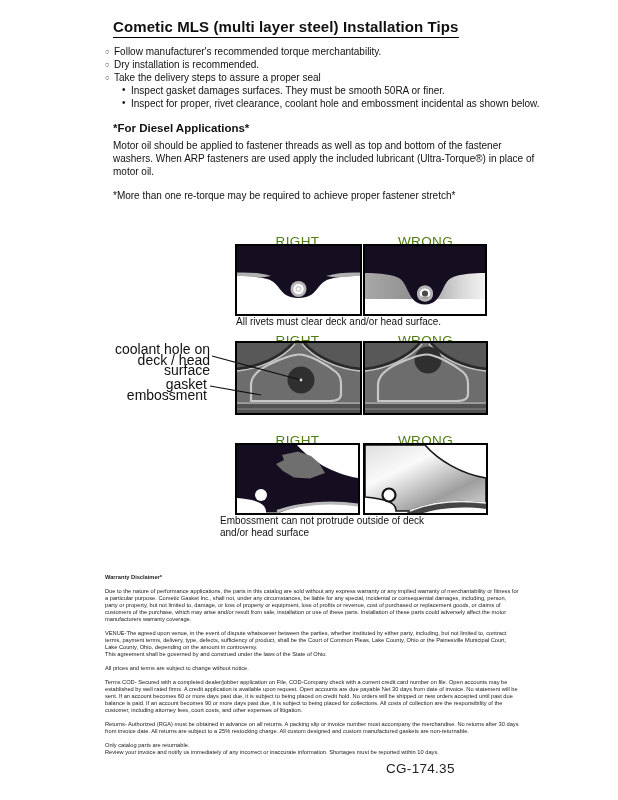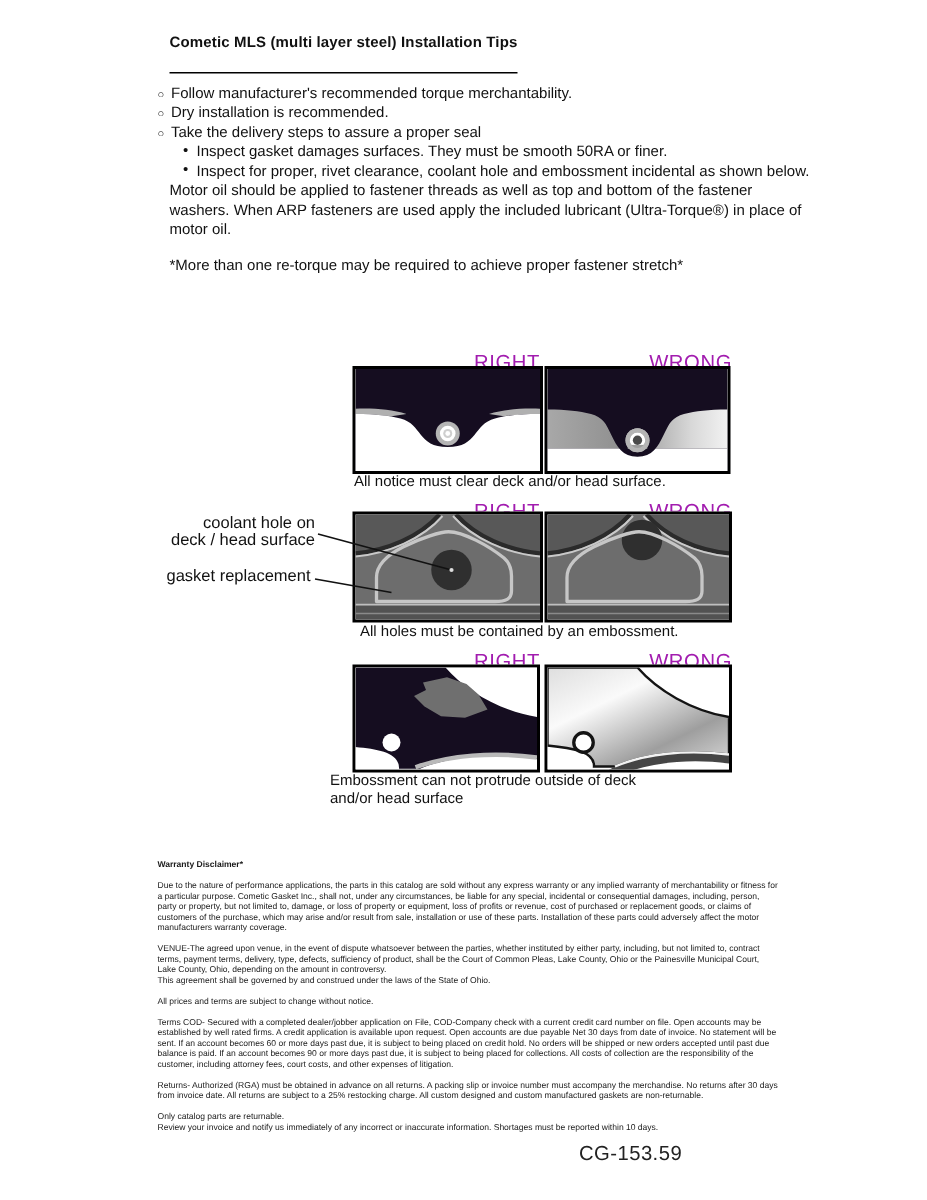--- a/index.html
+++ b/index.html
@@ -3,37 +3,37 @@
 <meta charset="utf-8">
 <style>
   html,body{margin:0;padding:0;background:#ffffff;}
   .page{
     position:relative;width:618px;height:800px;background:#ffffff;overflow:hidden;
     font-family:"Liberation Sans","DejaVu Sans",sans-serif;color:#111;
   }
   
   .intro{position:absolute;left:113px;top:18px;width:428px;}
   .title{
-    display:inline-block;font-size:10px;font-weight:bold;
-    border-bottom:1.6px solid #000;padding-bottom:14px;margin:0 0 7px 0;letter-spacing:.1px;
+    display:inline-block;font-size:15px;font-weight:bold;
+    border-bottom:1.6px solid #000;padding-bottom:2px;margin:0 0 7px 0;letter-spacing:.1px;
   }
   .bullets{font-size:10px;line-height:13px;}
   .b-row{display:flex;}
   .b-marker{width:9px;flex:0 0 9px;margin-left:-8px;font-size:7.5px;line-height:13px;}
   .sb-row{display:flex;}
   .sb-marker{width:9px;flex:0 0 9px;margin-left:9px;font-size:10px;line-height:12.5px;}
   .diesel-heading{font-size:11.5px;font-weight:bold;margin:12px 0 5px 0;}
   .para{font-size:10px;line-height:13px;margin:0 0 8px 0;width:424px;}
   .note{font-size:10px;line-height:13px;margin-top:11px;}
   
-  .dlabel{position:absolute;font-size:13.5px;letter-spacing:.4px;color:#a21caf;text-align:right;width:125px;}
+  .dlabel{position:absolute;font-size:13.5px;letter-spacing:.4px;color:#4d7c0f;text-align:center;width:125px;}
   .dbox{position:absolute;border:2px solid #000;background:#fff;line-height:0;}
   .dbox svg{display:block;}
   .dcaption{position:absolute;font-size:10px;line-height:12px;color:#111;}
-  .ann{position:absolute;font-size:11px;line-height:10.5px;text-align:right;width:112px;color:#111;}
+  .ann{position:absolute;font-size:14px;line-height:10.5px;text-align:right;width:112px;color:#111;}
   .pointer-overlay{position:absolute;left:100px;top:340px;width:210px;height:62px;pointer-events:none;z-index:5;}
   
   .legal{position:absolute;left:105px;top:574px;width:414px;font-size:5.7px;line-height:7px;color:#1a1a1a;}
   .legal p{margin:0 0 7px 0;}
   .legal p.tight{margin:0;}
   .legal-heading{font-weight:bold;margin:0 0 7px 0;}
   
   .footer-code{position:absolute;left:386px;top:761px;font-size:13.5px;letter-spacing:.3px;color:#222;}
 </style>
 </head>
@@ -60,20 +60,21 @@
       <div class="sb-row">
         <span class="sb-marker">•</span>
         <span>Inspect gasket damages surfaces.  They must be smooth 50RA or finer.</span>
       </div>
       <div class="sb-row">
         <span class="sb-marker">•</span>
         <span>Inspect for proper, rivet clearance, coolant hole and embossment incidental as shown below.</span>
       </div>
     </div>
 
+    <div class="diesel-heading">*For Diesel Applications*</div>
     <p class="para">Motor oil should be applied to fastener threads as well as top and bottom of the fastener washers. When ARP fasteners are used apply the included lubricant (Ultra-Torque®) in place of motor oil.</p>
     <div class="note">*More than one re-torque may be required to achieve proper fastener stretch*</div>
   </div>
 
   <div class="dlabel" style="left:235px;top:234px;">RIGHT</div>
   <div class="dlabel" style="left:363px;top:234px;">WRONG</div>
 
   <div class="dbox" style="left:235px;top:244px;">
     <svg width="123" height="68" viewBox="0 0 123 68">
       <rect width="123" height="68" fill="#150d20"></rect>
@@ -102,30 +103,30 @@
       <rect y="53" width="120" height="15" fill="#ffffff"></rect>
       <path d="M27,28 C45,31 40,58.5 60,58.5 C80,58.5 75,31 93,28 L93,22 L27,22 Z" fill="#150d20"></path>
       <circle cx="60" cy="47.5" r="8" fill="#b5b5b5"></circle>
       <circle cx="60" cy="47.5" r="5.2" fill="#ffffff"></circle>
       <circle cx="60" cy="47.5" r="3.1" fill="#4a4a4a"></circle>
       <rect x="53.5" y="50.6" width="13" height="2.6" fill="#9d9d9d"></rect>
       <circle cx="60" cy="47.5" r="6.6" fill="none" stroke="#b5b5b5" stroke-width="2.8"></circle>
     </svg>
   </div>
 
-  <div class="dcaption" style="left:236px;top:316px;">All notice must clear deck and/or head surface.</div>
+  <div class="dcaption" style="left:236px;top:316px;">All rivets must clear deck and/or head surface.</div>
 
   <div class="dlabel" style="left:235px;top:333px;">RIGHT</div>
   <div class="dlabel" style="left:363px;top:333px;">WRONG</div>
 
   <div class="ann" style="left:98px;top:344px;">
     <div>coolant hole on</div>
     <div>deck / head surface</div>
   </div>
-  <div class="ann" style="left:95px;top:379px;">gasket replacement</div>
+  <div class="ann" style="left:95px;top:379px;">gasket embossment</div>
 
   <div class="dbox" style="left:235px;top:341px;">
     <svg width="123" height="70" viewBox="0 0 123 70">
       <rect width="123" height="70" fill="#6d6d6d"></rect>
       <path d="M0,0 L56,0 C43,15 21,24 0,26 Z" fill="#585858"></path>
       <path d="M123,0 L67,0 C80,15 102,24 123,26 Z" fill="#585858"></path>
       <path d="M56,0 C43,15 21,24 0,26" fill="none" stroke="#2b2b2b" stroke-width="3"></path>
       <path d="M58,1 C45,16 22,26 0,28" fill="none" stroke="#c9c9c9" stroke-width="1.3"></path>
       <path d="M67,0 C80,15 102,24 123,26" fill="none" stroke="#2b2b2b" stroke-width="3"></path>
       <path d="M65,1 C78,16 101,26 123,28" fill="none" stroke="#c9c9c9" stroke-width="1.3"></path>
@@ -153,21 +154,20 @@
       <path d="M13,58 L13,42 C13,33 21,26.5 31,21.5 C43,15.5 56,11.5 61,11.5 C71,11.5 88,21 98,29 C102,32.5 103,36 103,41 L103,51 C103,56.5 99,58 92,58 Z" fill="none" stroke="#c6c6c6" stroke-width="2.2" stroke-linejoin="round"></path>
     </svg>
   </div>
 
   <svg class="pointer-overlay" viewBox="0 0 210 62">
     <line x1="112" y1="16" x2="201" y2="40" stroke="#111" stroke-width="1.1"></line>
     <circle cx="201" cy="40" r="1.4" fill="#dddddd"></circle>
     <line x1="110" y1="46" x2="161" y2="55" stroke="#111" stroke-width="1.1"></line>
   </svg>
 
-  <div class="dcaption" style="left:240px;top:416px;">All holes must be contained by an embossment.</div>
 
   <div class="dlabel" style="left:235px;top:433px;">RIGHT</div>
   <div class="dlabel" style="left:363px;top:433px;">WRONG</div>
 
   <div class="dbox" style="left:235px;top:443px;">
     <svg width="121" height="68" viewBox="0 0 121 68">
       <rect width="121" height="68" fill="#ffffff"></rect>
       <path d="M0,0 L60,0 C73,15 96,29 121,33 L121,61 C92,56.5 63,59 43,67.5 L29,67.5 C29.5,57 16,54.5 0,53 Z" fill="#150d20"></path>
       <path d="M40,66.5 C62,58.5 92,56 121,60" fill="none" stroke="#b9b9b9" stroke-width="3"></path>
       <path d="M45,10 L61,6.5 L74,11 L82,18 L88,28 L73,33.5 L57,32.5 L46,26 L39,19 L47,15 Z" fill="#6f6f6f"></path>
@@ -200,15 +200,15 @@
     <p>Due to the nature of performance applications, the parts in this catalog are sold without any express warranty or any implied warranty of merchantability or fitness for a particular purpose.  Cometic Gasket Inc., shall not, under any circumstances, be liable for any special, incidental or consequential damages, including, person, party or property, but not limited to, damage, or loss of property or equipment, loss of profits or revenue, cost of purchased or replacement goods, or claims of customers of the purchase, which may arise and/or result from sale, installation or use of these parts.  Installation of these parts could adversely affect the motor manufacturers warranty coverage.</p>
     <p class="tight">VENUE-The agreed upon venue, in the event of dispute whatsoever between the parties, whether instituted by either party, including, but not limited to, contract terms, payment terms, delivery, type, defects, sufficiency of product, shall be the Court of Common Pleas, Lake County, Ohio or the Painesville Municipal Court, Lake County, Ohio, depending on the amount in controversy.</p>
     <p>This agreement shall be governed by and construed under the laws of the State of Ohio.</p>
     <p>All prices and terms are subject to change without notice.</p>
     <p>Terms COD- Secured with a completed dealer/jobber application on File, COD-Company check with a current credit card number on file.  Open accounts may be established by well rated firms.  A credit application is available upon request.  Open accounts are due payable Net 30 days from date of invoice.  No statement will be sent.  If an account becomes 60 or more days past due, it is subject to being placed on credit hold.  No orders will be shipped or new orders accepted until past due balance is paid.  If an account becomes 90 or more days past due, it is subject to being placed for collections.  All costs of collection are the responsibility of the customer, including attorney fees, court costs, and other expenses of litigation.</p>
     <p>Returns- Authorized (RGA) must be obtained in advance on all returns.  A packing slip or invoice number must accompany the merchandise.  No returns after 30 days from invoice date.  All returns are subject to a 25% restocking charge.  All custom designed and custom manufactured gaskets are non-returnable.</p>
     <p class="tight">Only catalog parts are returnable.</p>
     <p>Review your invoice and notify us immediately of any incorrect or inaccurate information.  Shortages must be reported within 10 days.</p>
   </div>
 
-  <div class="footer-code">CG-153.59</div>
+  <div class="footer-code">CG-174.35</div>
 
 </div>
 
 </body></html>

